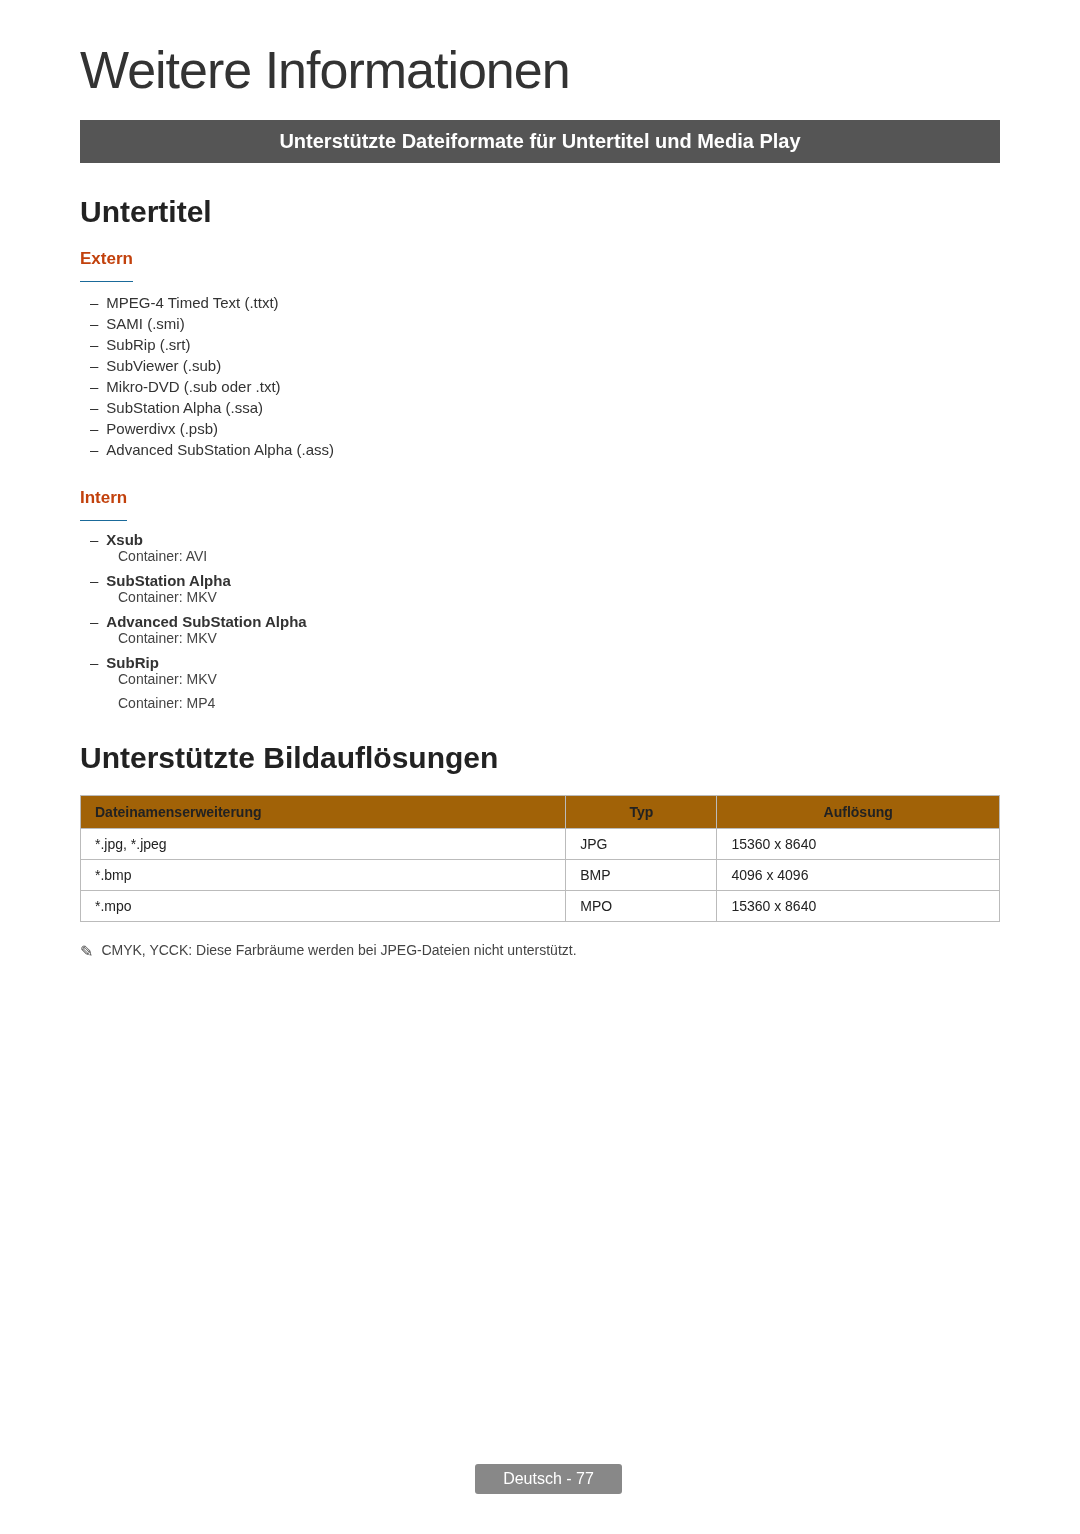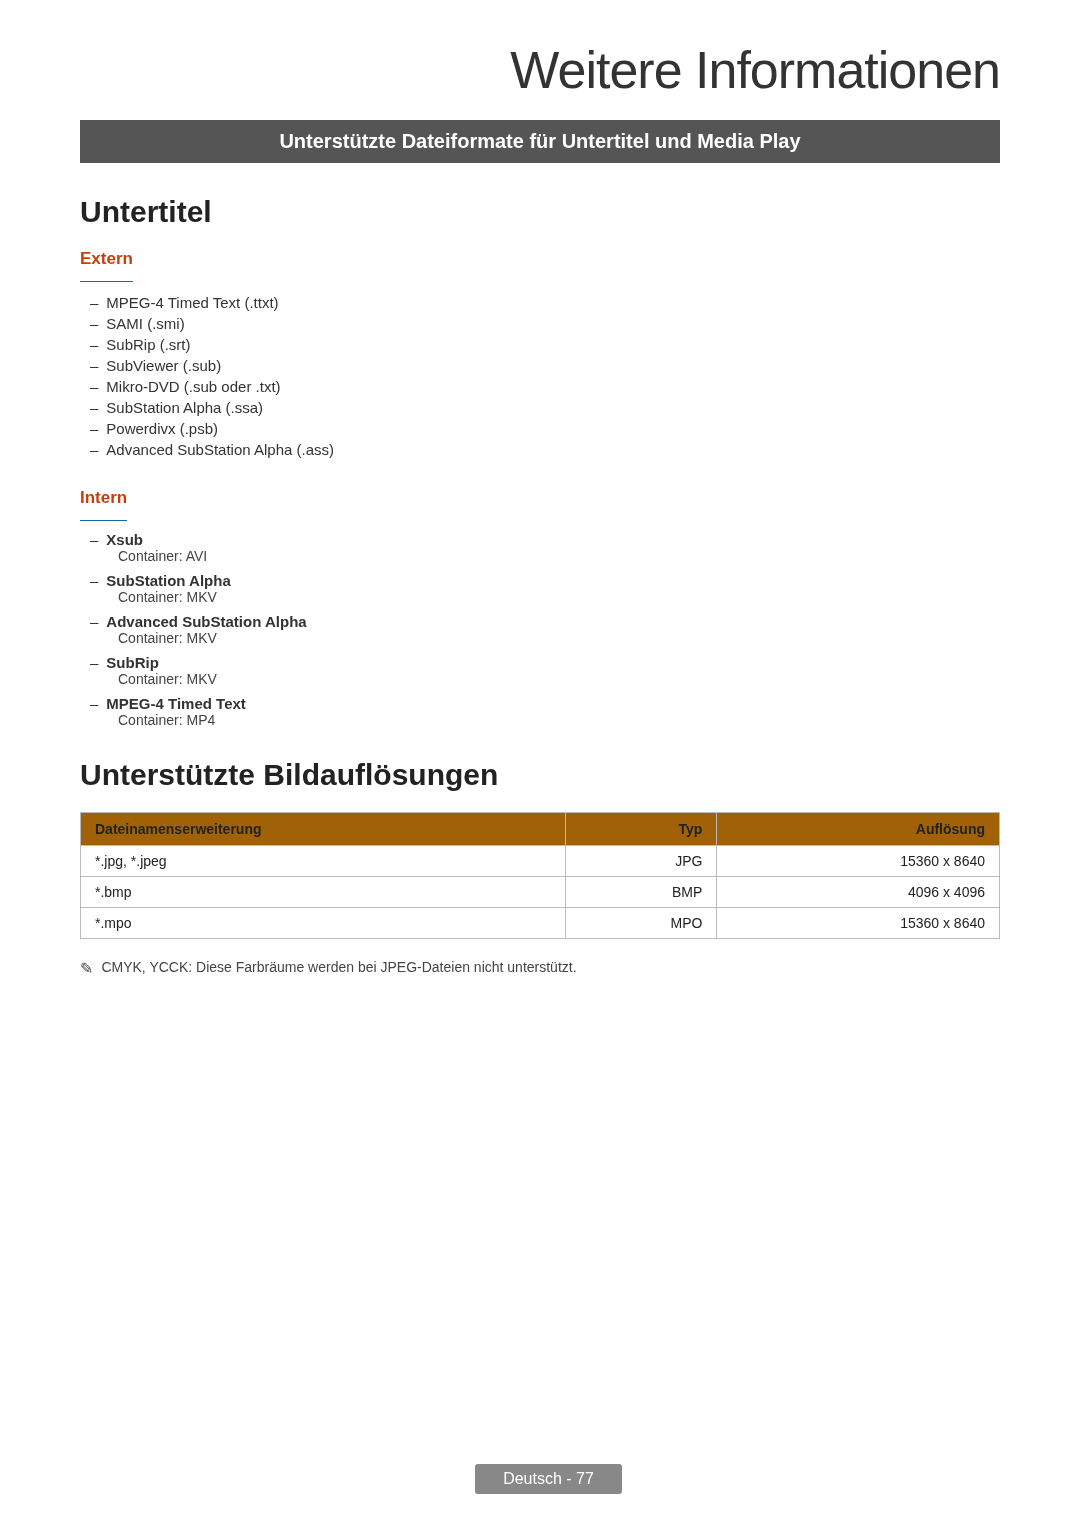--- a/index.html
+++ b/index.html
@@ -17,21 +17,20 @@
       position: relative;
       color: #222222;
     }
 
     .page-title {
       font-size: 52px;
       font-weight: 300;
       color: #333333;
       margin-bottom: 20px;
       letter-spacing: -1px;
-      text-align: right;
     }
 
     .header-banner {
       background-color: #555555;
       color: #ffffff;
       text-align: center;
       padding: 10px 20px;
       font-size: 20px;
       font-weight: bold;
       margin-bottom: 32px;
@@ -130,26 +129,26 @@
       font-weight: bold;
     }
 
     table td {
       border: 1px solid #bbbbbb;
       padding: 7px 14px;
     }
 
     table td:nth-child(2),
     table td:nth-child(3) {
-      text-align: right;
+      text-align: left;
     }
 
     table th:nth-child(2),
     table th:nth-child(3) {
-      text-align: right;
+      text-align: center;
     }
 
     .note {
       font-size: 14px;
       color: #444444;
       display: flex;
       align-items: flex-start;
       gap: 8px;
       margin-top: 10px;
     }
@@ -241,23 +240,20 @@
           </div>
         <div class="intern-item-sub">Container: MKV</div>
       </li>
       <li>
         <div class="intern-item-header">
             <span class="bold-item">SubRip</span>
           </div>
         <div class="intern-item-sub">Container: MKV</div>
       </li>
       <li>
-        <div class="intern-item-header">
-            <span class="bold-item">MPEG-4 Timed Text</span>
-          </div>
         <div class="intern-item-sub">Container: MP4</div>
       </li>
     </ul>
   </div>
 </div>
 
 <div class="second-section">
   <h2 class="section-title">Unterstützte Bildauflösungen</h2>
 
   <table>

